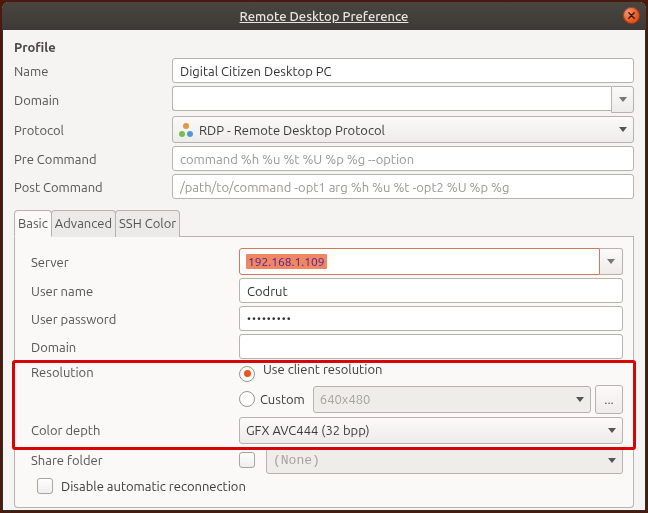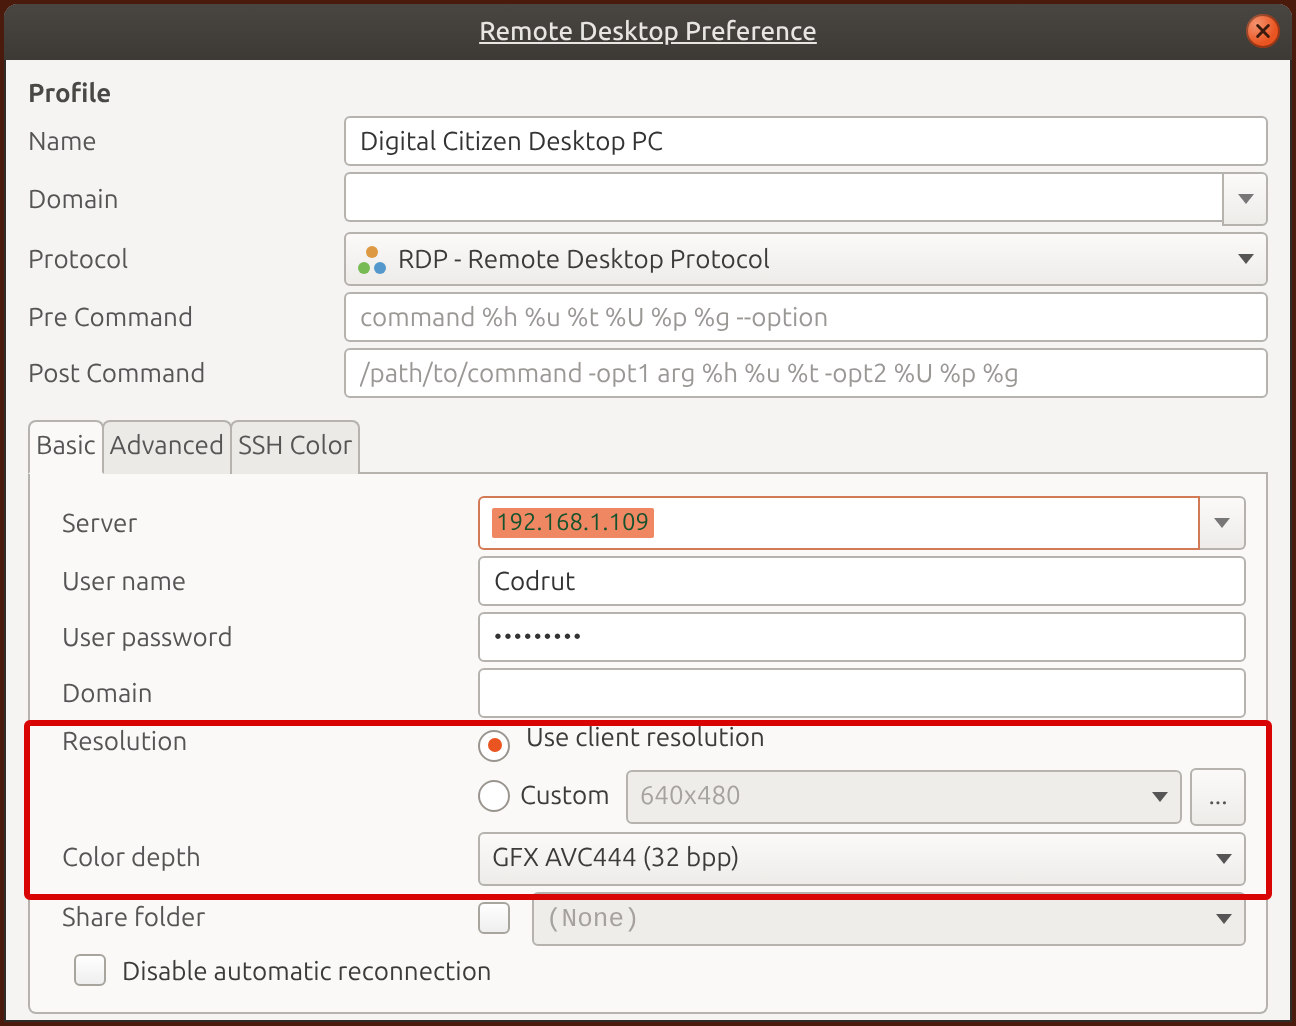--- a/index.html
+++ b/index.html
@@ -104,21 +104,21 @@
   .tabbody{
     border:1px solid var(--border);
     border-top:none;
     background:var(--tab-active);
     padding:8px 10px 10px;
     border-radius:0 0 4px 4px;
   }
   .tabbody .label{width:200px;flex:0 0 200px;padding-left:6px;}
   .server-combo{display:flex;width:100%;}
   .server-combo .selected{
-    background:var(--select-accent);color:#14532d;
+    background:var(--select-accent);color:#4c1d95;
     display:inline-block;padding:1px 2px;border-radius:1px;
     font-size:12px;
   }
   .server-combo .dd{
     width:22px;height:25px;
     border:1px solid var(--border);
     border-left:none;
     border-radius:0 3px 3px 0;
     background:linear-gradient(#fbfaf9,#eeece9);
     display:flex;align-items:center;justify-content:center;

